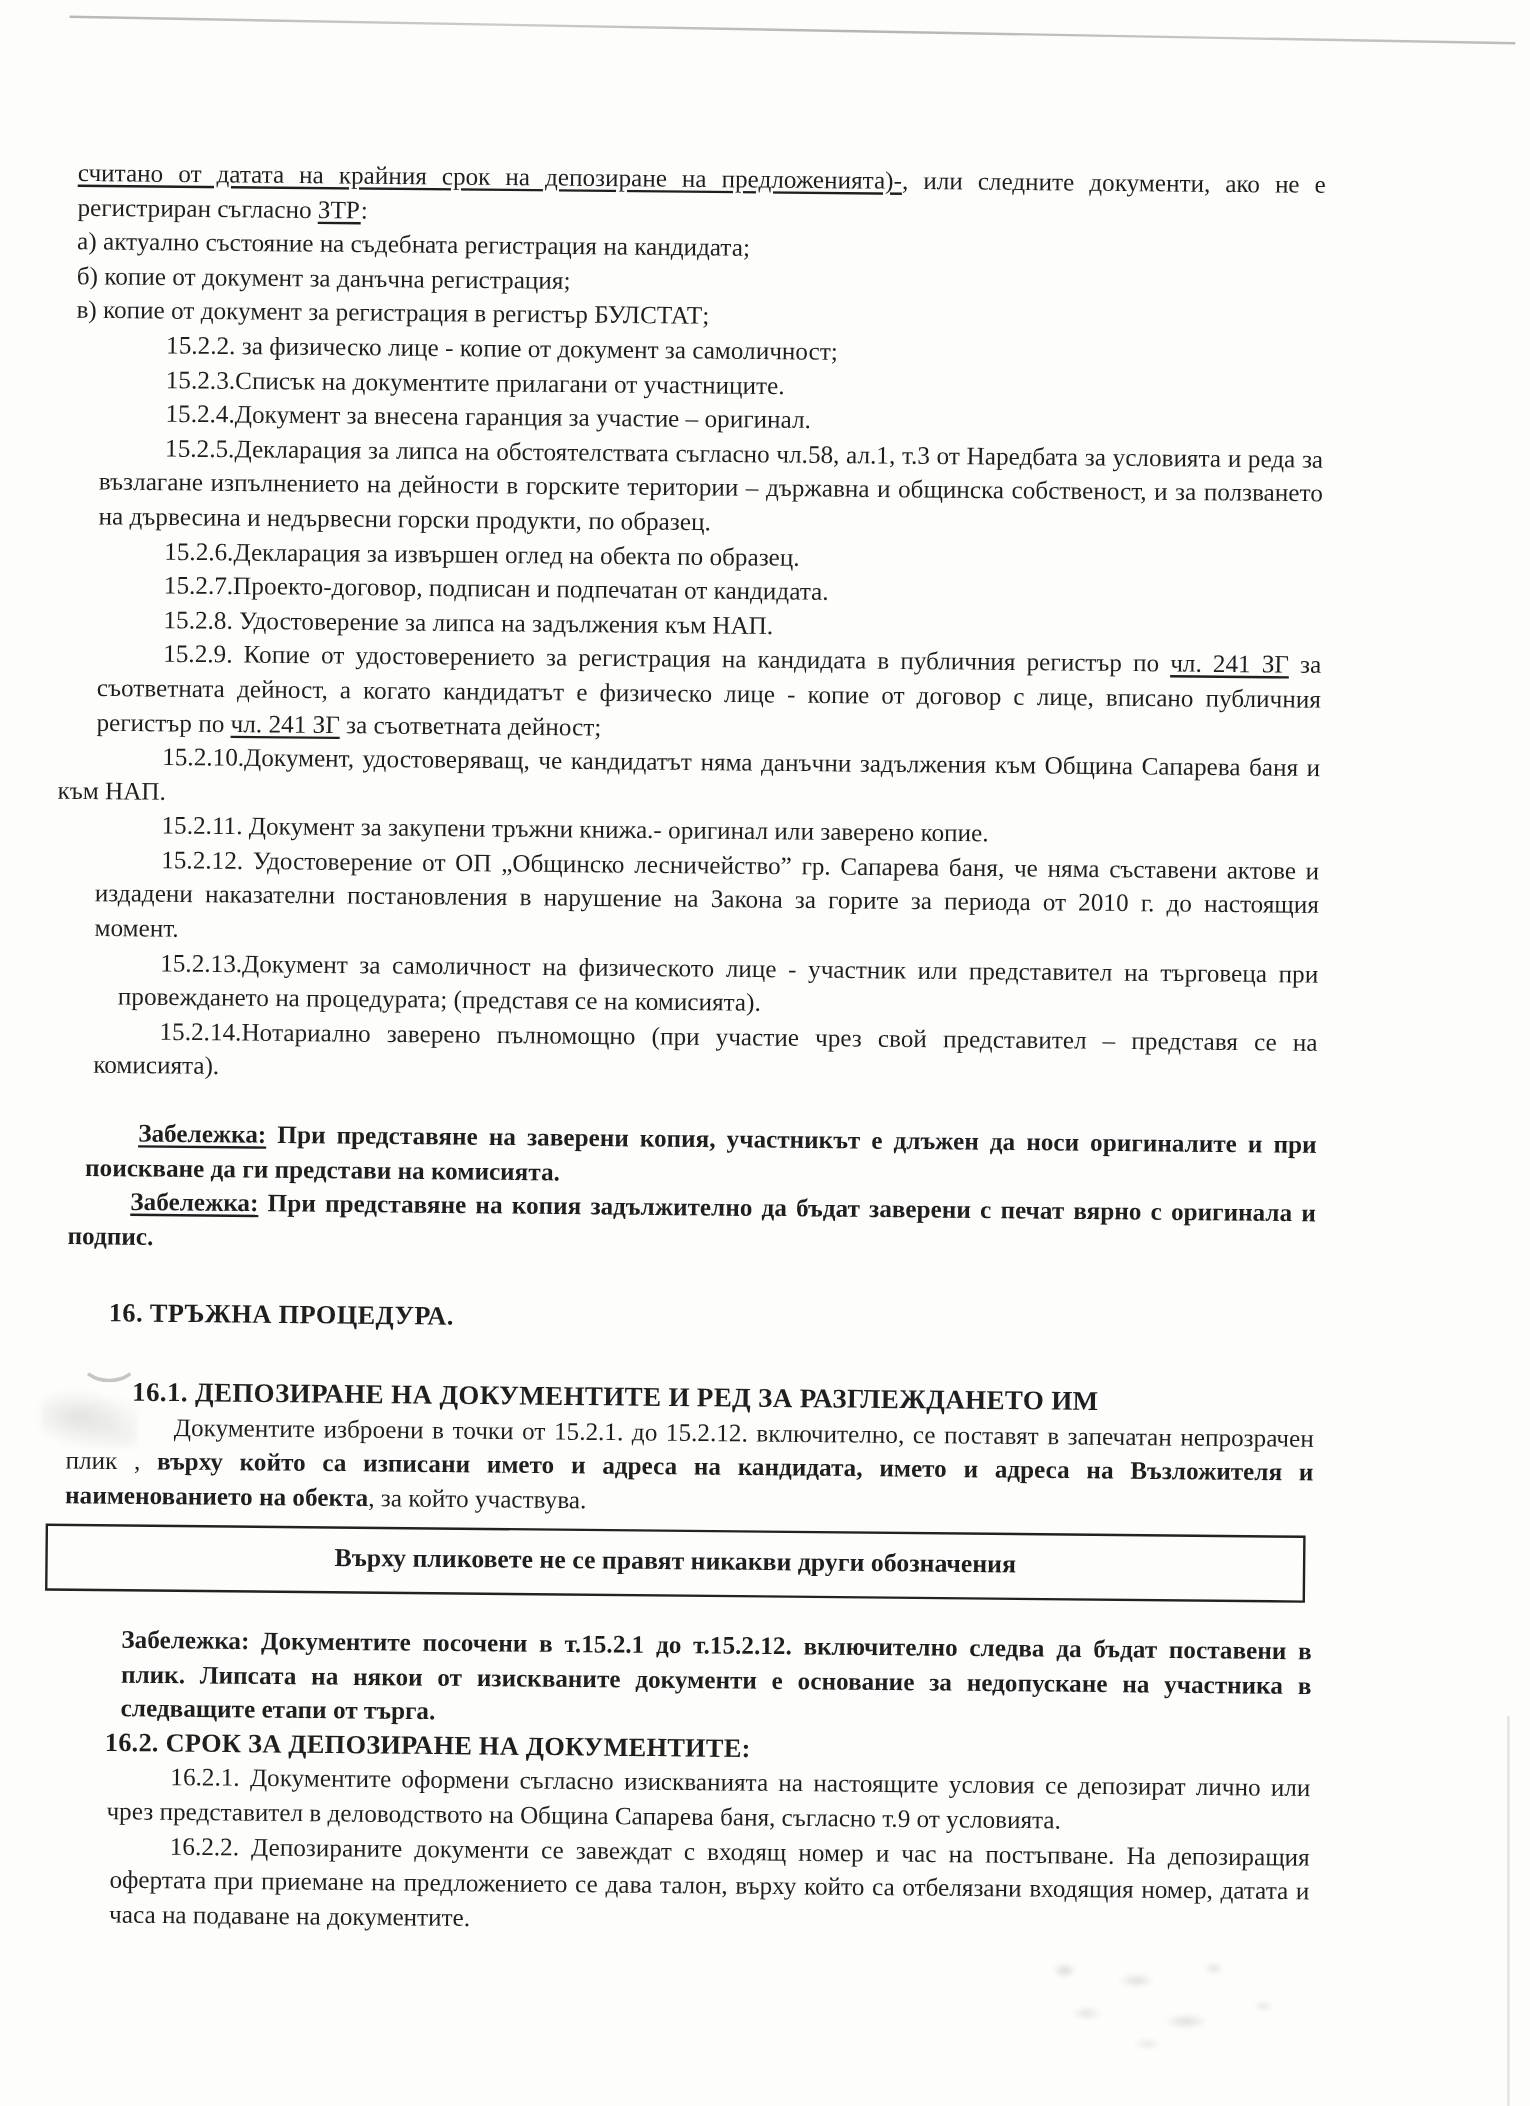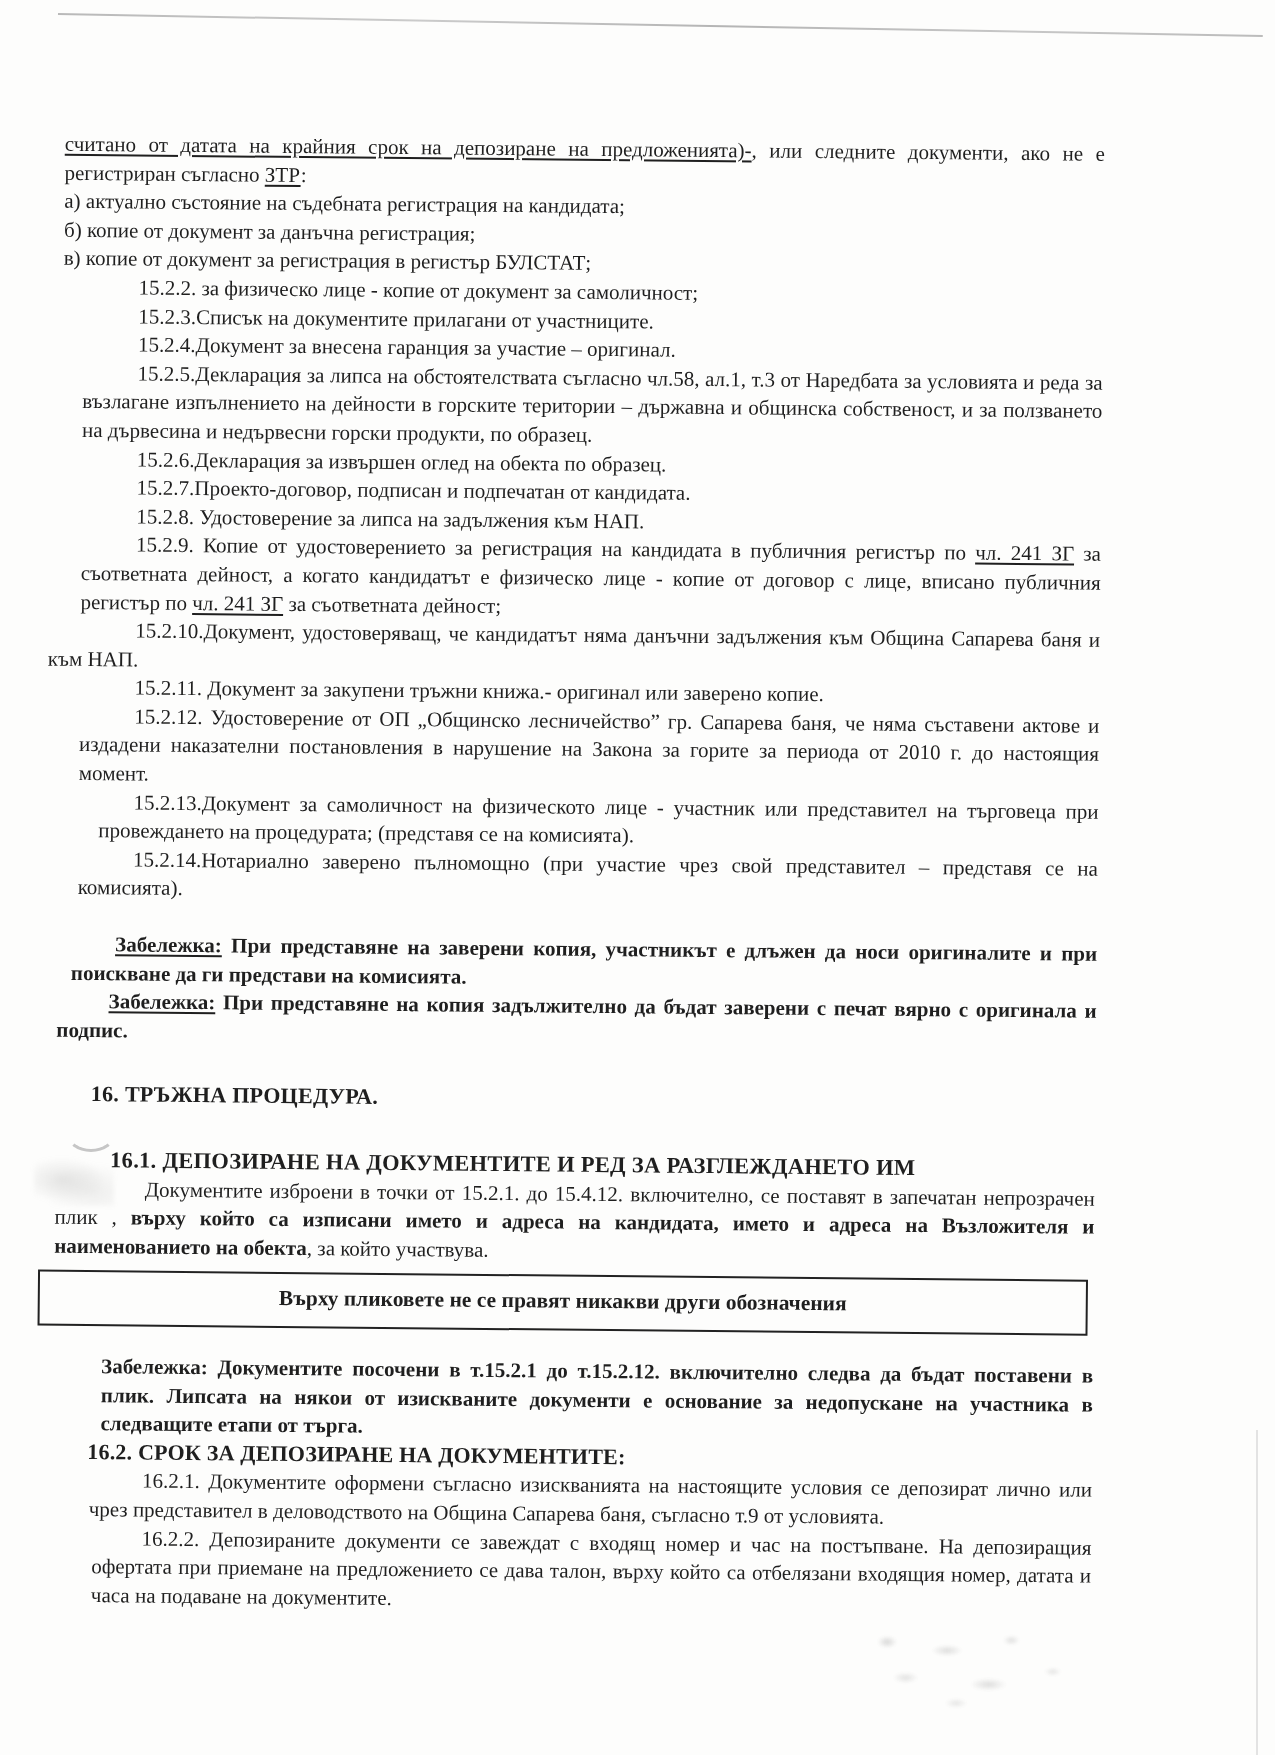--- a/index.html
+++ b/index.html
@@ -106,21 +106,21 @@
   <p class="p wrap40">15.2.13.Документ за самоличност на физическото лице - участник или представител на търговеца при провеждането на  процедурата; (представя се на комисията).</p>
   <p class="p wrap20">15.2.14.Нотариално заверено пълномощно (при участие чрез свой представител – представя се на комисията).</p>
 
   <p class="p note1"><span class="u">Забележка:</span><span> При представяне на заверени копия, участникът е длъжен да носи оригиналите и при поискване да ги представи на комисията.</span></p>
   <p class="p note2"><span class="u">Забележка:</span><span> При представяне на копия задължително да бъдат заверени с печат вярно с оригинала и подпис.</span></p>
 
   <p class="p h16">16. ТРЪЖНА ПРОЦЕДУРА.</p>
 
   <p class="p h161">16.1. ДЕПОЗИРАНЕ НА ДОКУМЕНТИТЕ И РЕД ЗА РАЗГЛЕЖДАНЕТО ИМ</p>
 
-  <p class="p p161"><span>Документите изброени в точки от 15.2.1. до 15.4.12. включително, се поставят в запечатан непрозрачен плик , </span><span class="b">върху който са изписани името и адреса на кандидата, името и адреса на Възложителя и наименованието на обекта</span><span>, за който участвува.</span></p>
+  <p class="p p161"><span>Документите изброени в точки от 15.2.1. до 15.2.12. включително, се поставят в запечатан непрозрачен плик , </span><span class="b">върху който са изписани името и адреса на кандидата, името и адреса на Възложителя и наименованието на обекта</span><span>, за който участвува.</span></p>
 
   <div class="noticebox"><span>Върху пликовете не се правят никакви други обозначения</span></div>
 
   <p class="p note3"><span>Забележка:</span><span>   Документите посочени  в т.15.2.1 до т.15.2.12. включително следва да бъдат поставени в плик. Липсата на някои от изискваните документи е основание за недопускане на участника в следващите етапи от търга.</span></p>
 
   <p class="p h162">16.2. СРОК ЗА ДЕПОЗИРАНЕ НА ДОКУМЕНТИТЕ:</p>
 
   <p class="p p1621">16.2.1. Документите оформени съгласно изискванията на настоящите условия се депозират лично или чрез представител в деловодството на Община Сапарева баня, съгласно т.9 от условията.</p>
   <p class="p p1622">16.2.2. Депозираните документи се завеждат с входящ номер и час на постъпване. На депозиращия офертата при приемане на предложението се дава талон, върху който са отбелязани входящия номер, датата и часа на подаване на документите.</p>
 

